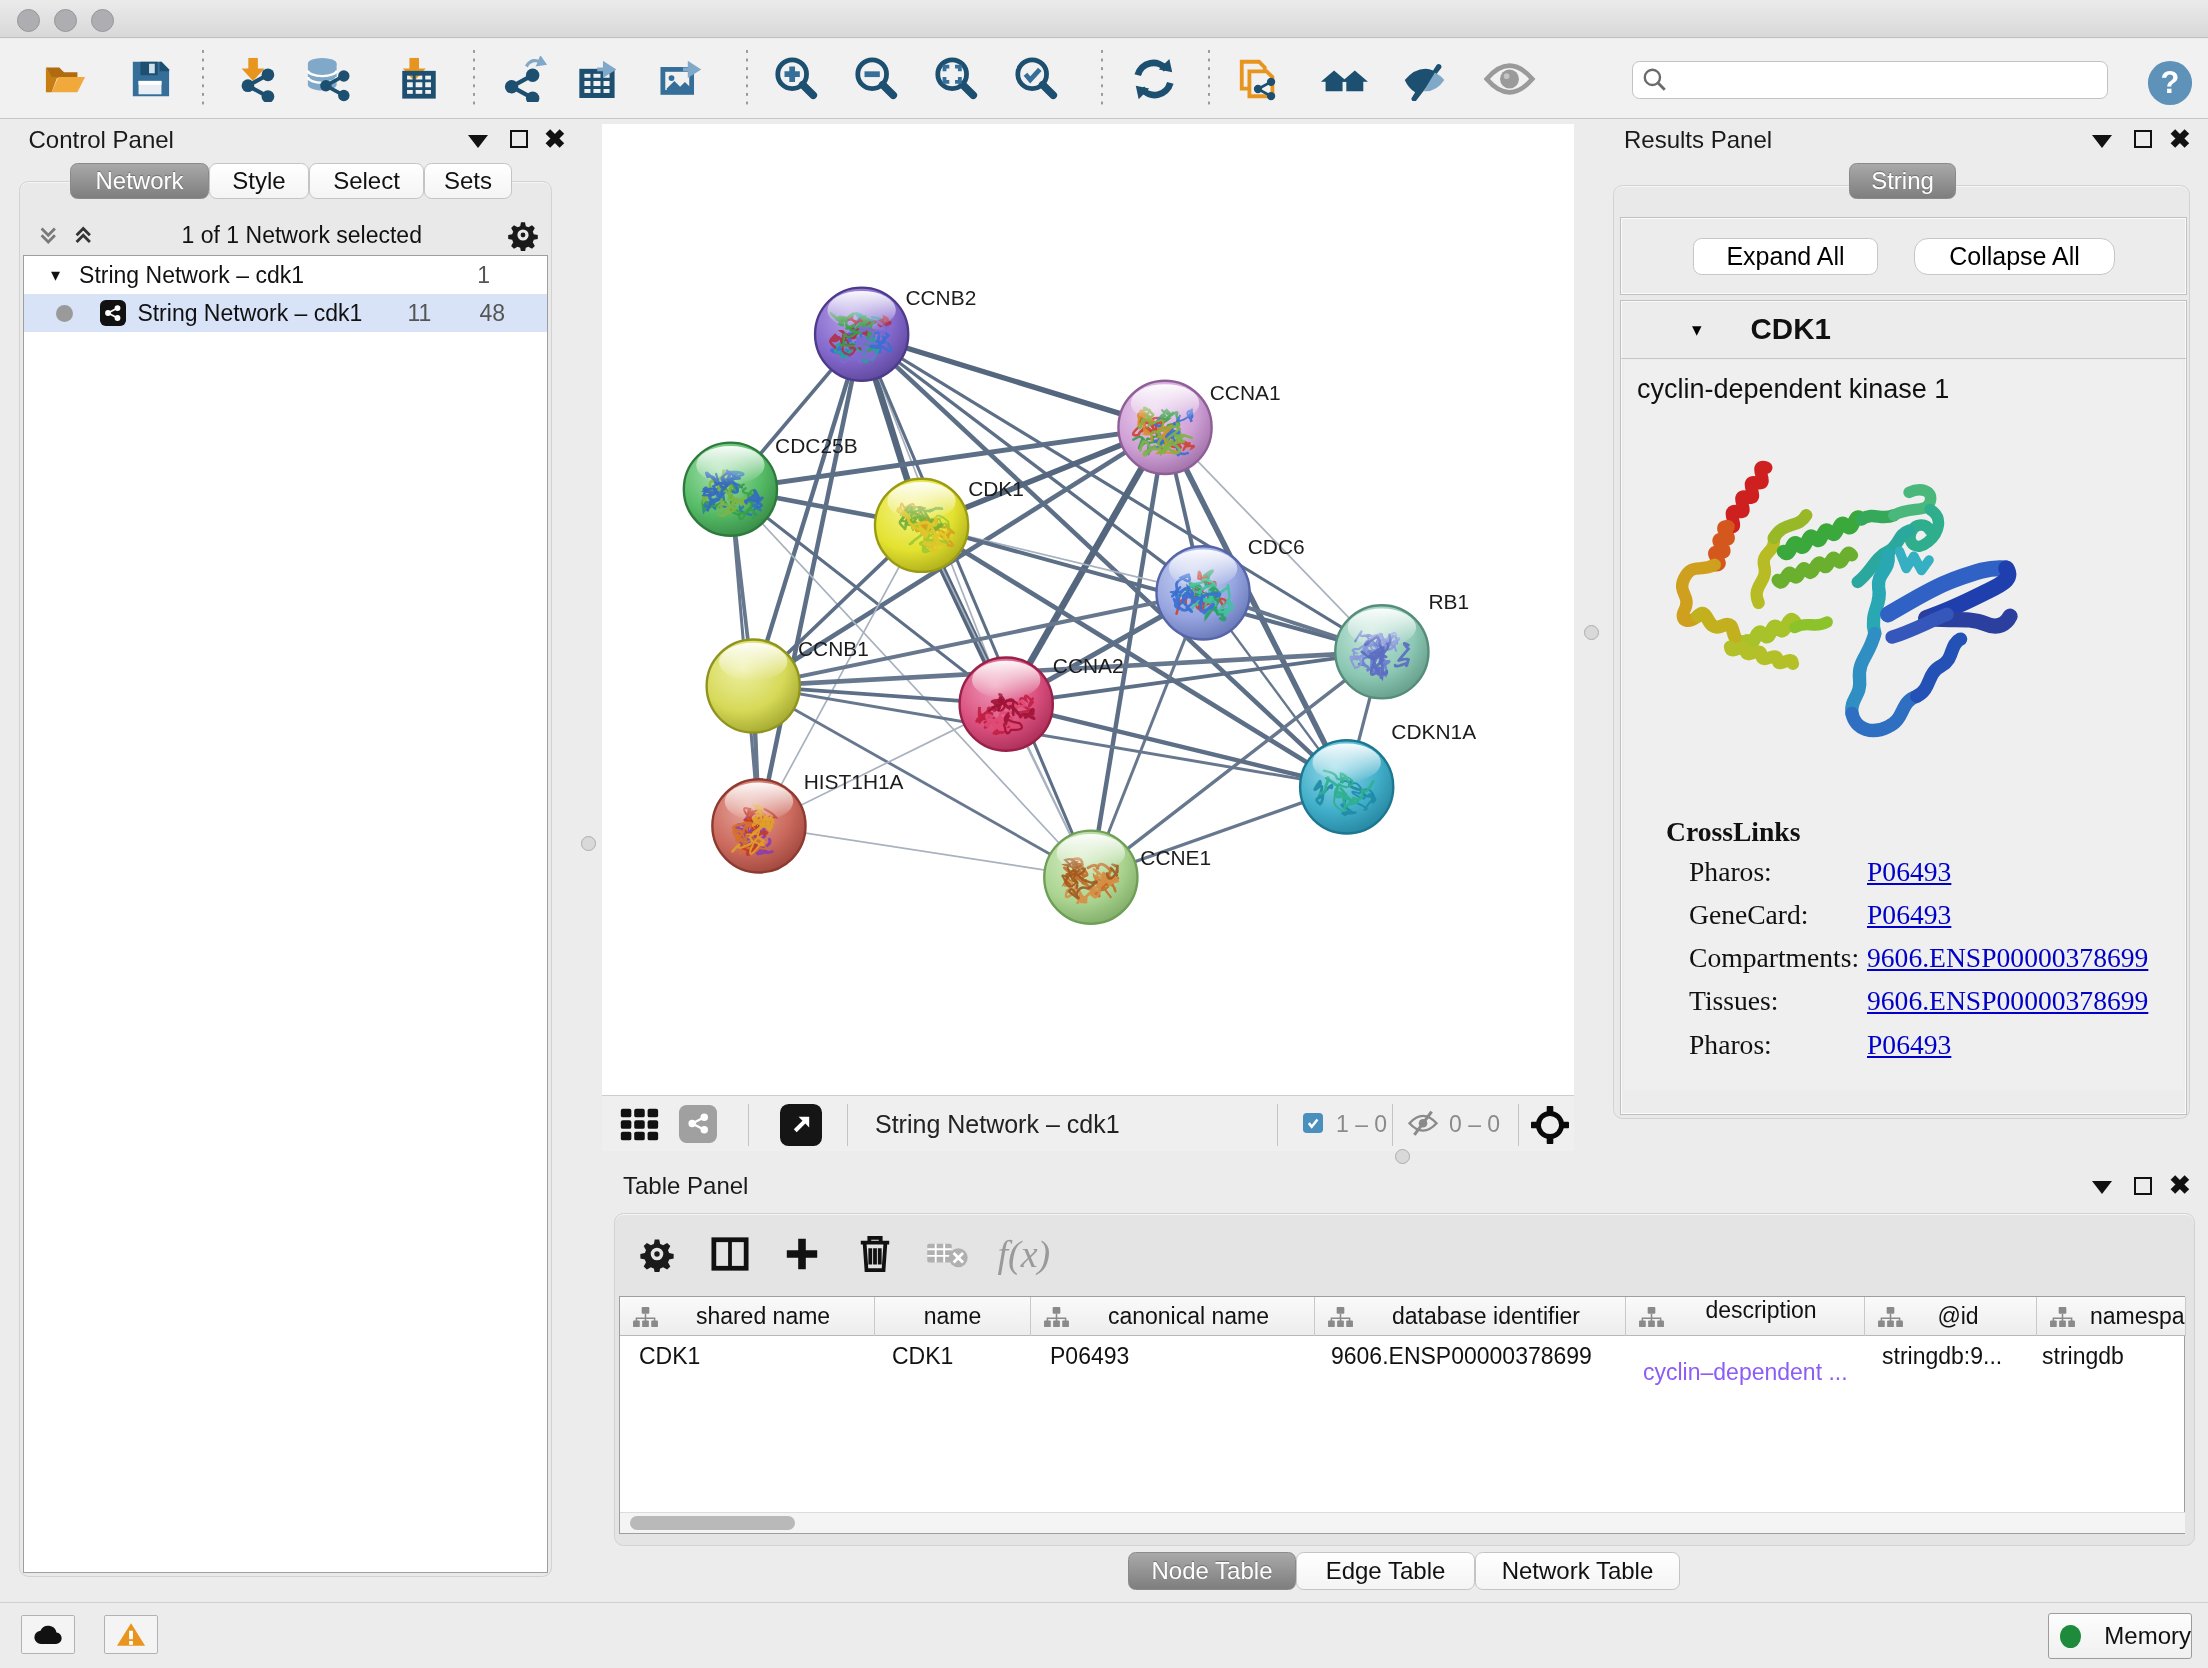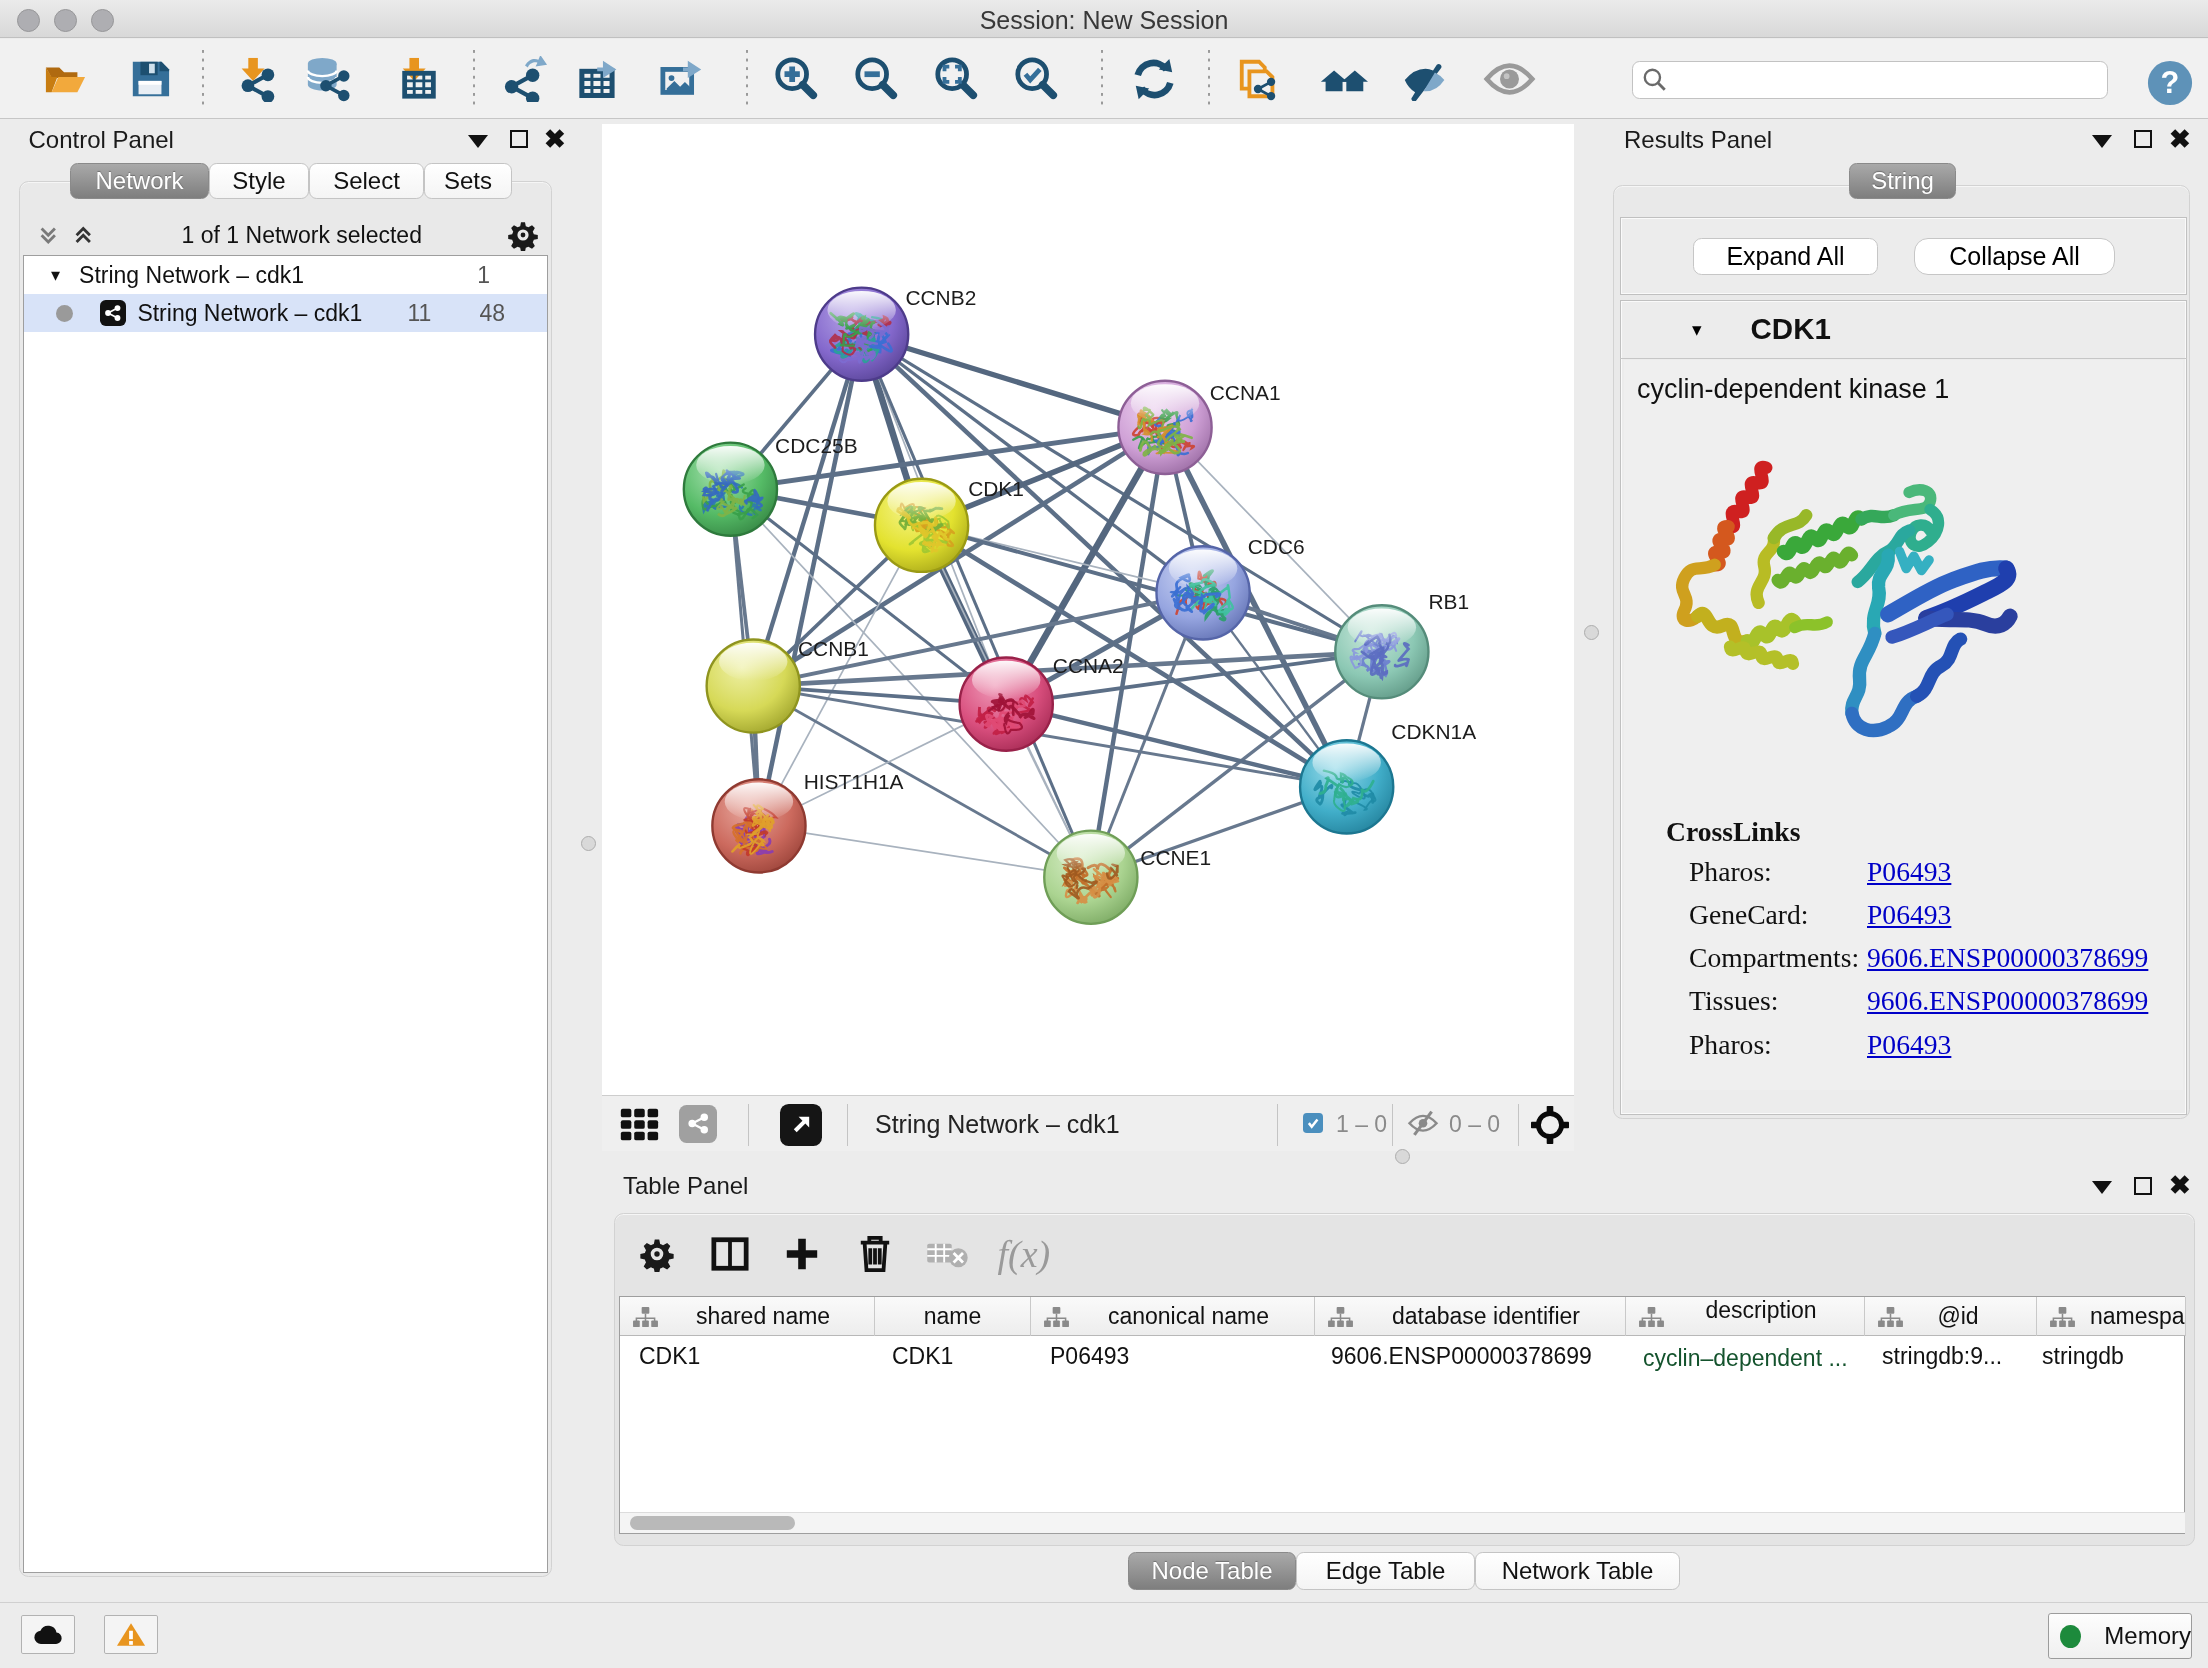--- a/index.html
+++ b/index.html
@@ -13,21 +13,20 @@
 .tabbtn{height:36px;display:inline-flex;align-items:center;justify-content:center;font-size:24px;border:1px solid #c4c4c4;background:linear-gradient(#ffffff,#f4f4f4);color:#111;border-radius:7.6px}
 .tabsel{background:linear-gradient(#a9a9a9,#7e7e7e);color:#fff;border-color:#8a8a8a;text-shadow:0 -1px 1px rgba(0,0,0,.3)}
 .roundpanel{position:absolute;background:#e9e9e9;border:1px solid #d2d2d2;border-radius:9.5px;box-shadow:inset 0 1px 0 #f6f6f6}
 a.lk{color:#0000c8;text-decoration:underline}
 </style></head>
 <body>
 <div id="titlebar">
     <div class="tl" style="left:17px"></div>
     <div class="tl" style="left:54px"></div>
     <div class="tl" style="left:91px"></div>
-    <div id="title">Session: New Session</div>
   </div>
 <div id="toolbar">
     <div style="position:absolute;left:22px;top:0;width:86px;height:80px;display:flex;align-items:center;justify-content:center">
       <svg width="46" height="42" viewBox="0 0 48 44">
         <path d="M4 10 h14 l5 5 h14 v6 H10 z" fill="#b06a10"></path>
         <path d="M4 10 v26 h6 l6 -16 h-6 z" fill="#c87d12"></path>
         <path d="M10 36 l7 -16 h28 l-8 16 z" fill="#f2a93c"></path>
       </svg>
     </div>
     <div style="position:absolute;left:107px;top:0;width:86px;height:80px;display:flex;align-items:center;justify-content:center">
@@ -846,21 +845,21 @@
             </g>
           </svg></span>
         <span style="margin-left:53px">namespace</span>
       </div>
     </div>
     <div style="position:absolute;left:0;top:40px;width:1565px;height:39px">
       <div style="position:absolute;left:19px;top:0;height:39px;display:flex;align-items:center;font-size:23px;color:#111">CDK1</div>
       <div style="position:absolute;left:272px;top:0;height:39px;display:flex;align-items:center;font-size:23px;color:#111">CDK1</div>
       <div style="position:absolute;left:430px;top:0;height:39px;display:flex;align-items:center;font-size:23px;color:#111">P06493</div>
       <div style="position:absolute;left:711px;top:0;height:39px;display:flex;align-items:center;font-size:23px;color:#111">9606.ENSP00000378699</div>
-      <div style="position:absolute;left:1023px;top:2px;height:39px;display:flex;align-items:center;font-size:23px;color:#14532d">cyclin–dependent ...</div>
+      <div style="position:absolute;left:1023px;top:16px;height:39px;display:flex;align-items:center;font-size:23px;color:#8b5cf6">cyclin–dependent ...</div>
       <div style="position:absolute;left:1262px;top:0;height:39px;display:flex;align-items:center;font-size:23px;color:#111">stringdb:9...</div>
       <div style="position:absolute;left:1422px;top:0;height:39px;display:flex;align-items:center;font-size:23px;color:#111">stringdb</div>
     </div>
     <div style="position:absolute;left:0;bottom:0;width:1565px;height:21px;background:#f4f4f4;border-top:1px solid #dcdcdc">
       <div style="position:absolute;left:9.5px;top:2.9px;width:165px;height:14.3px;border-radius:7.6px;background:#b9b9b9"></div>
     </div>
   </div>
 <div class="abs" style="left:1128px;top:1552px;display:flex">
     <div class="tabbtn tabsel" style="width:168px;height:38px">Node Table</div>
     <div class="tabbtn" style="width:179px;height:38px">Edge Table</div>

